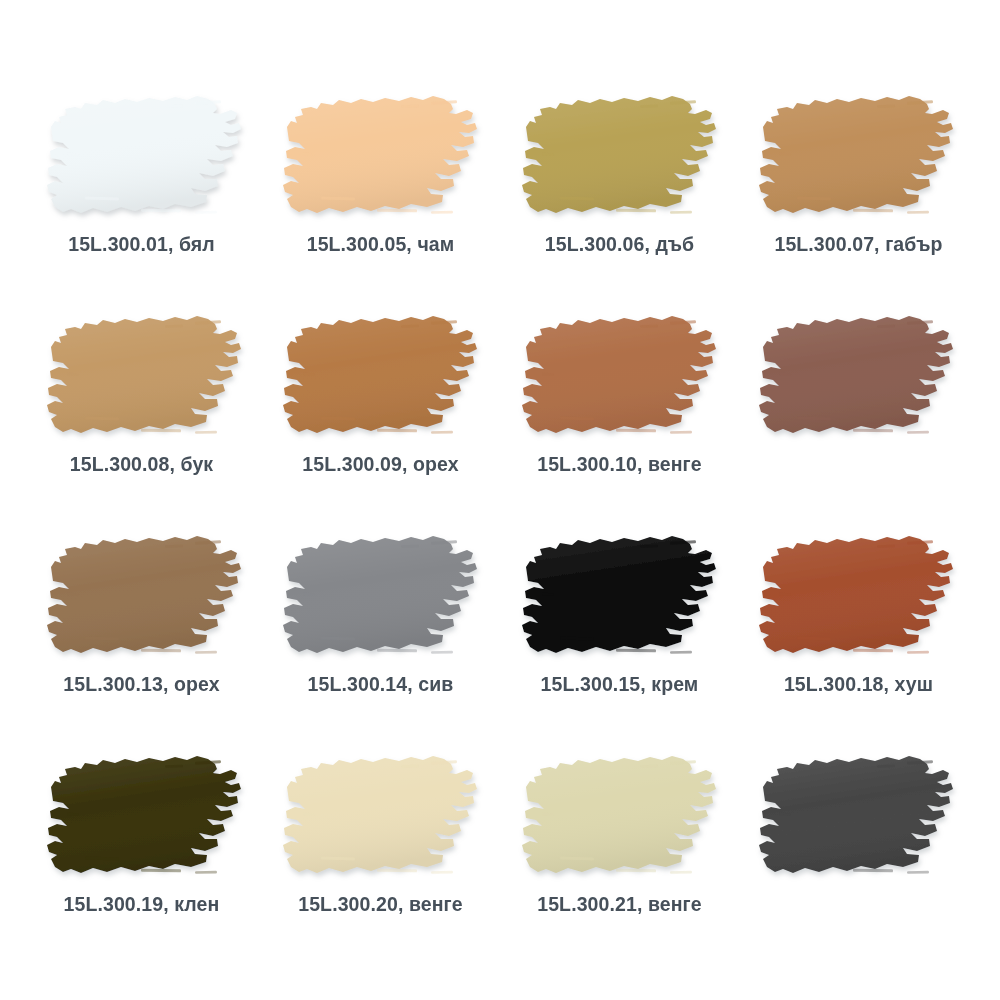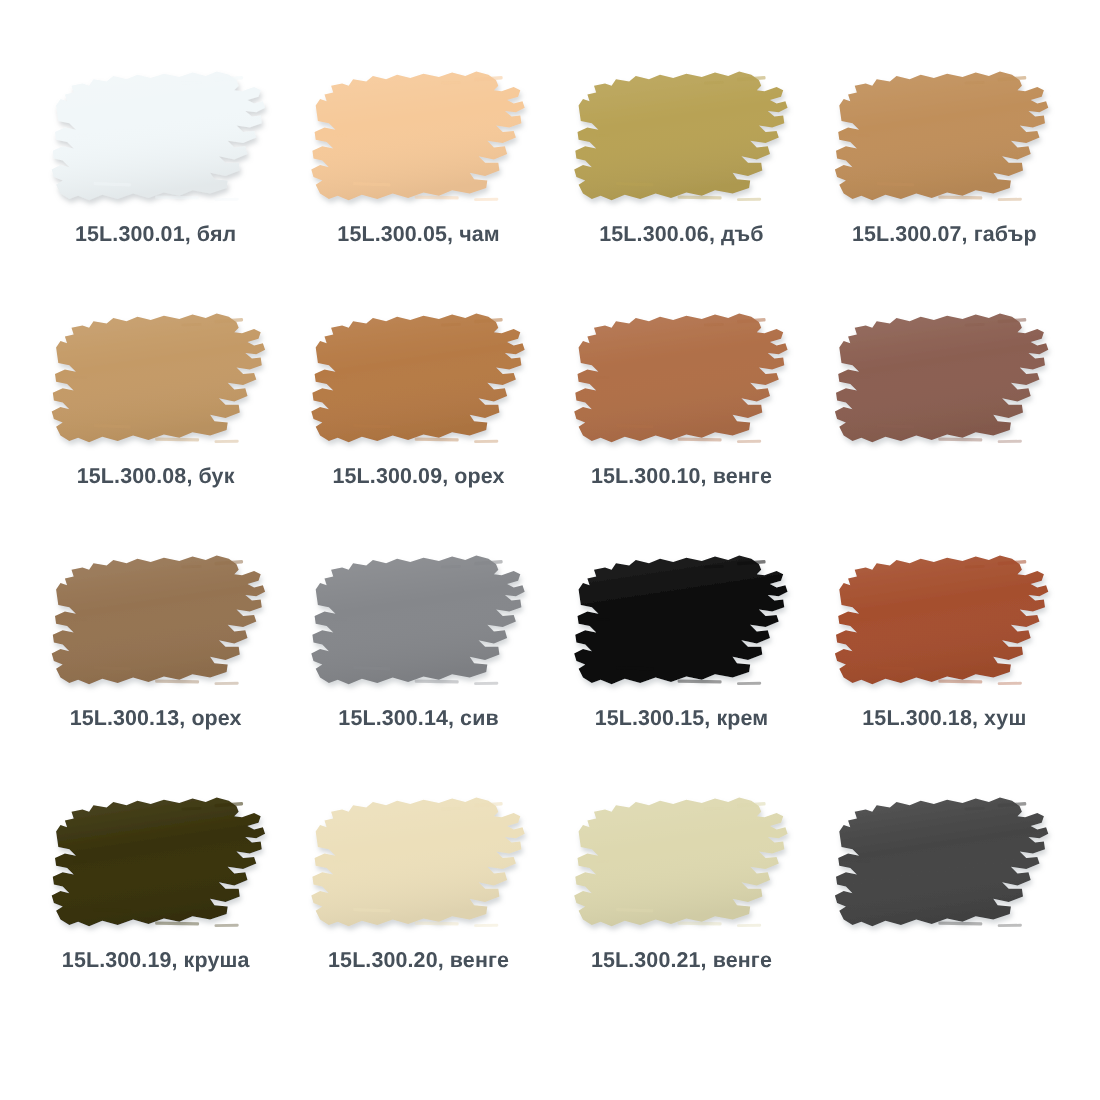--- a/index.html
+++ b/index.html
@@ -13,21 +13,21 @@
   }
   #palette-page {
     width: 1000px;
     height: 1000px;
     background: #ffffff;
     position: relative;
     overflow: hidden;
   }
   .swatch-grid {
     position: absolute;
-    top: 62px;
+    top: 93px;
     left: 22px;
     width: 956px;
     display: grid;
     grid-template-columns: repeat(4, 1fr);
     grid-auto-rows: 220px;
     column-gap: 0px;
     row-gap: 0px;
   }
   .swatch-cell {
     position: relative;
@@ -409,21 +409,21 @@
               <path d="M6,34 L10,28 L16,30 L14,24 L22,22 L20,16 L30,14 L36,16 L40,10 L52,12 L58,7 L70,10 L80,6 L92,9 L104,5 L118,8 L130,4 L142,7 L152,3 L163,6 L170,11 L172,16 L168,20 L175,21 L186,17 L192,20 L190,26 L180,29 L186,32 L194,30 L196,36 L188,40 L178,39 L184,44 L192,43 L193,50 L182,54 L170,52 L176,58 L186,57 L188,63 L176,68 L162,66 L168,72 L178,71 L180,78 L168,83 L154,80 L160,86 L172,86 L173,93 L160,98 L146,95 L150,101 L162,102 L161,109 L146,114 L130,111 L118,116 L104,113 L90,118 L76,114 L62,119 L48,115 L36,120 L26,116 L18,119 L10,114 L6,106 L12,102 L4,99 L2,92 L10,88 L18,90 L12,84 L4,82 L3,75 L12,71 L22,73 L16,67 L6,65 L5,58 L14,54 L24,56 L18,50 L8,48 L7,41 Z" fill="url(#g12)"></path>
             </g>
             <rect x="150" y="8" width="26" height="3" rx="1.2" fill="#38320b" opacity="0.55" transform="rotate(-4 163 9.5)"></rect>
             <rect x="40" y="104" width="34" height="3" rx="1.2" fill="#38320b" opacity="0.45" transform="rotate(2 57 105.5)"></rect>
             <rect x="96" y="116" width="40" height="3" rx="1.2" fill="#38320b" opacity="0.4" transform="rotate(1 116 117.5)"></rect>
             <rect x="120" y="12" width="18" height="2.4" rx="1.2" fill="#38320b" opacity="0.5" transform="rotate(-2 129 13.2)"></rect>
             <rect x="22" y="60" width="12" height="2.4" rx="1.2" fill="#38320b" opacity="0.45" transform="rotate(3 28 61.2)"></rect>
             <rect x="150" y="118" width="22" height="2.6" rx="1.2" fill="#38320b" opacity="0.35" transform="rotate(-1 161 119.3)"></rect>
           </svg>
         </div>
-        <div class="swatch-label">15L.300.19, круша</div>
+        <div class="swatch-label">15L.300.19, клен</div>
       </div>
       <div class="swatch-cell">
         <div class="swatch-art">
           <svg viewBox="0 0 200 130" xmlns="http://www.w3.org/2000/svg">
             <defs>
               <filter id="f13" x="-25%" y="-25%" width="160%" height="170%">
                 <feDropShadow dx="1.5" dy="3.5" stdDeviation="2.6" flood-color="#9aa0a6" flood-opacity="0.42"></feDropShadow>
               </filter>
               <linearGradient id="g13" x1="0" y1="0" x2="0.25" y2="1">
                 <stop offset="0%" stop-color="#ffffff" stop-opacity="0.10"></stop>

